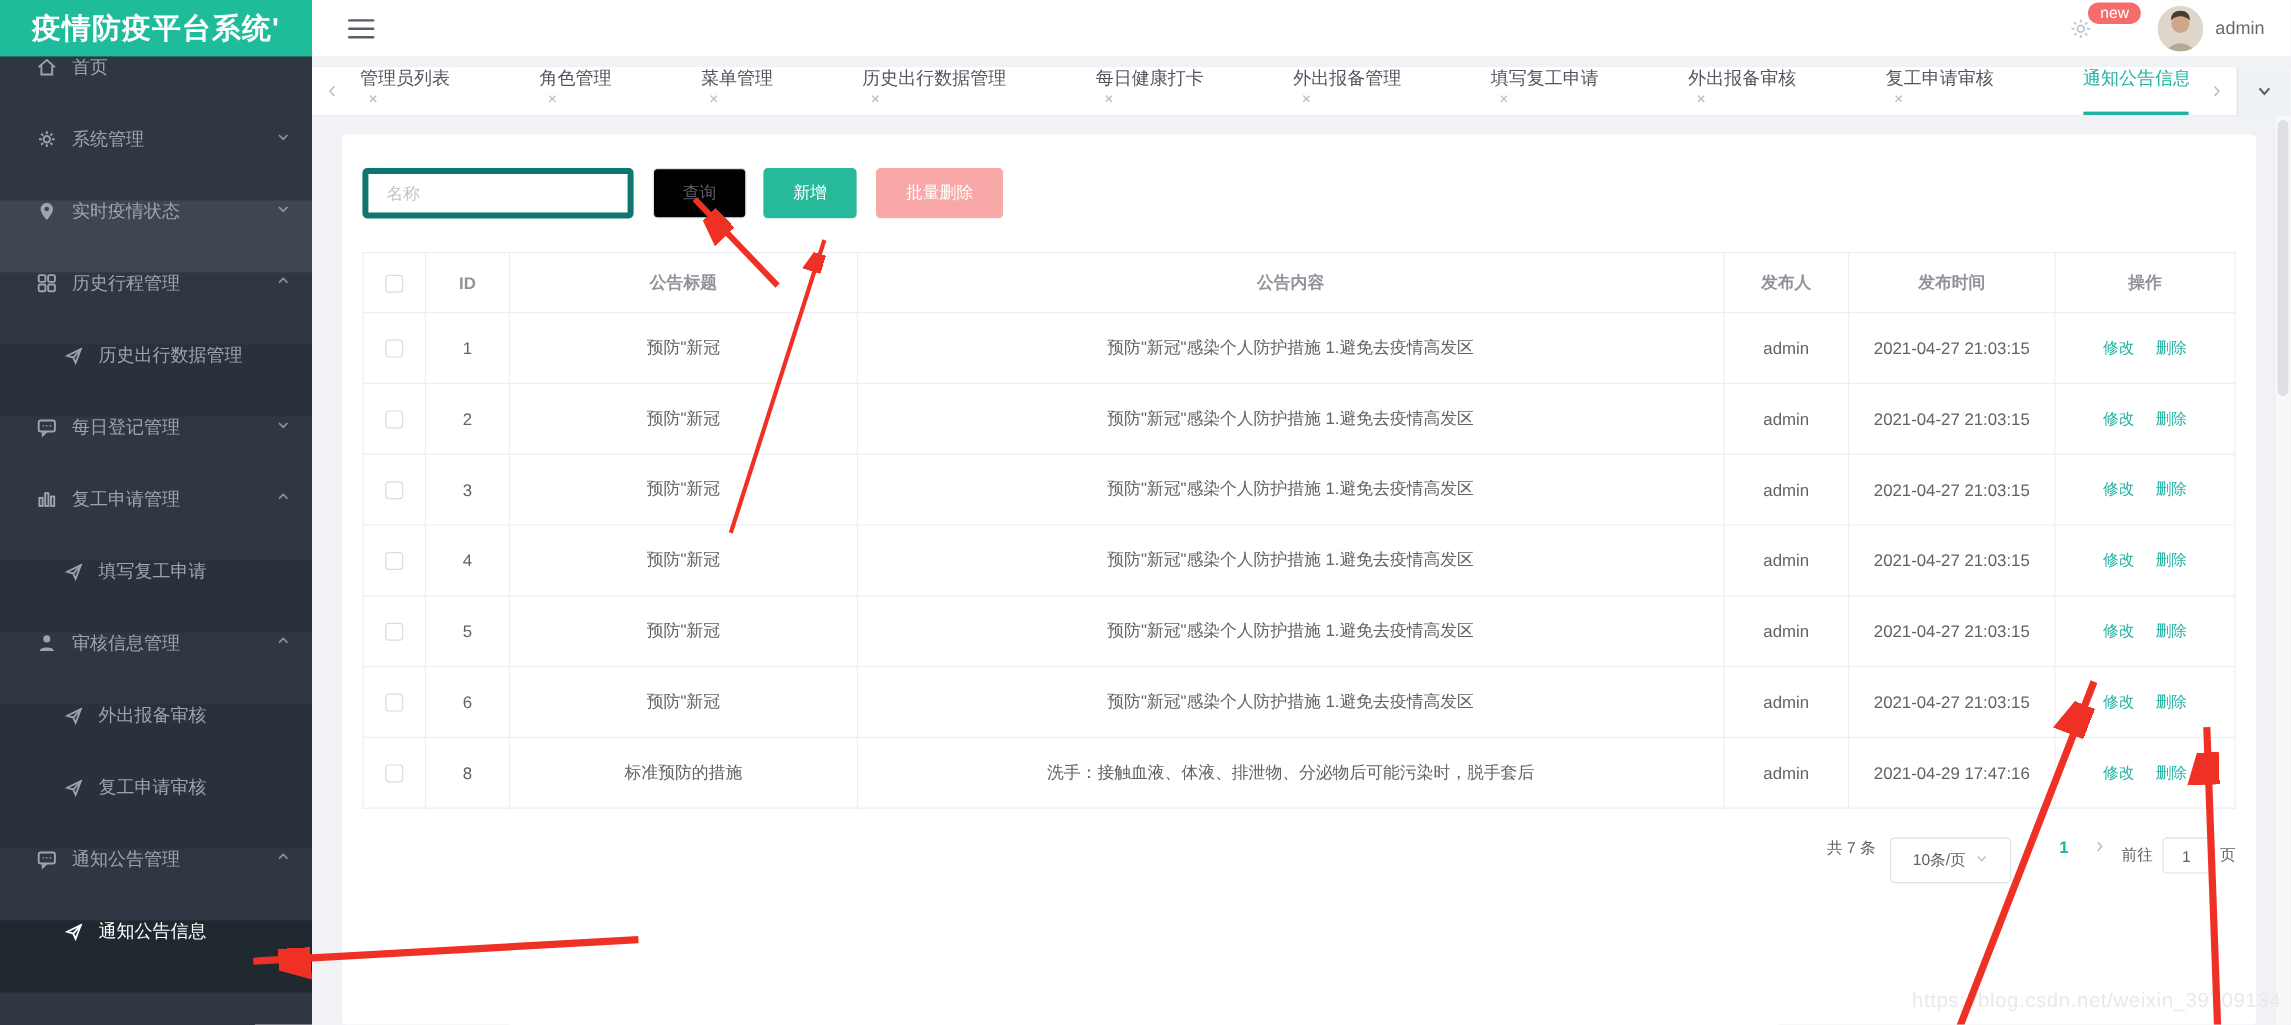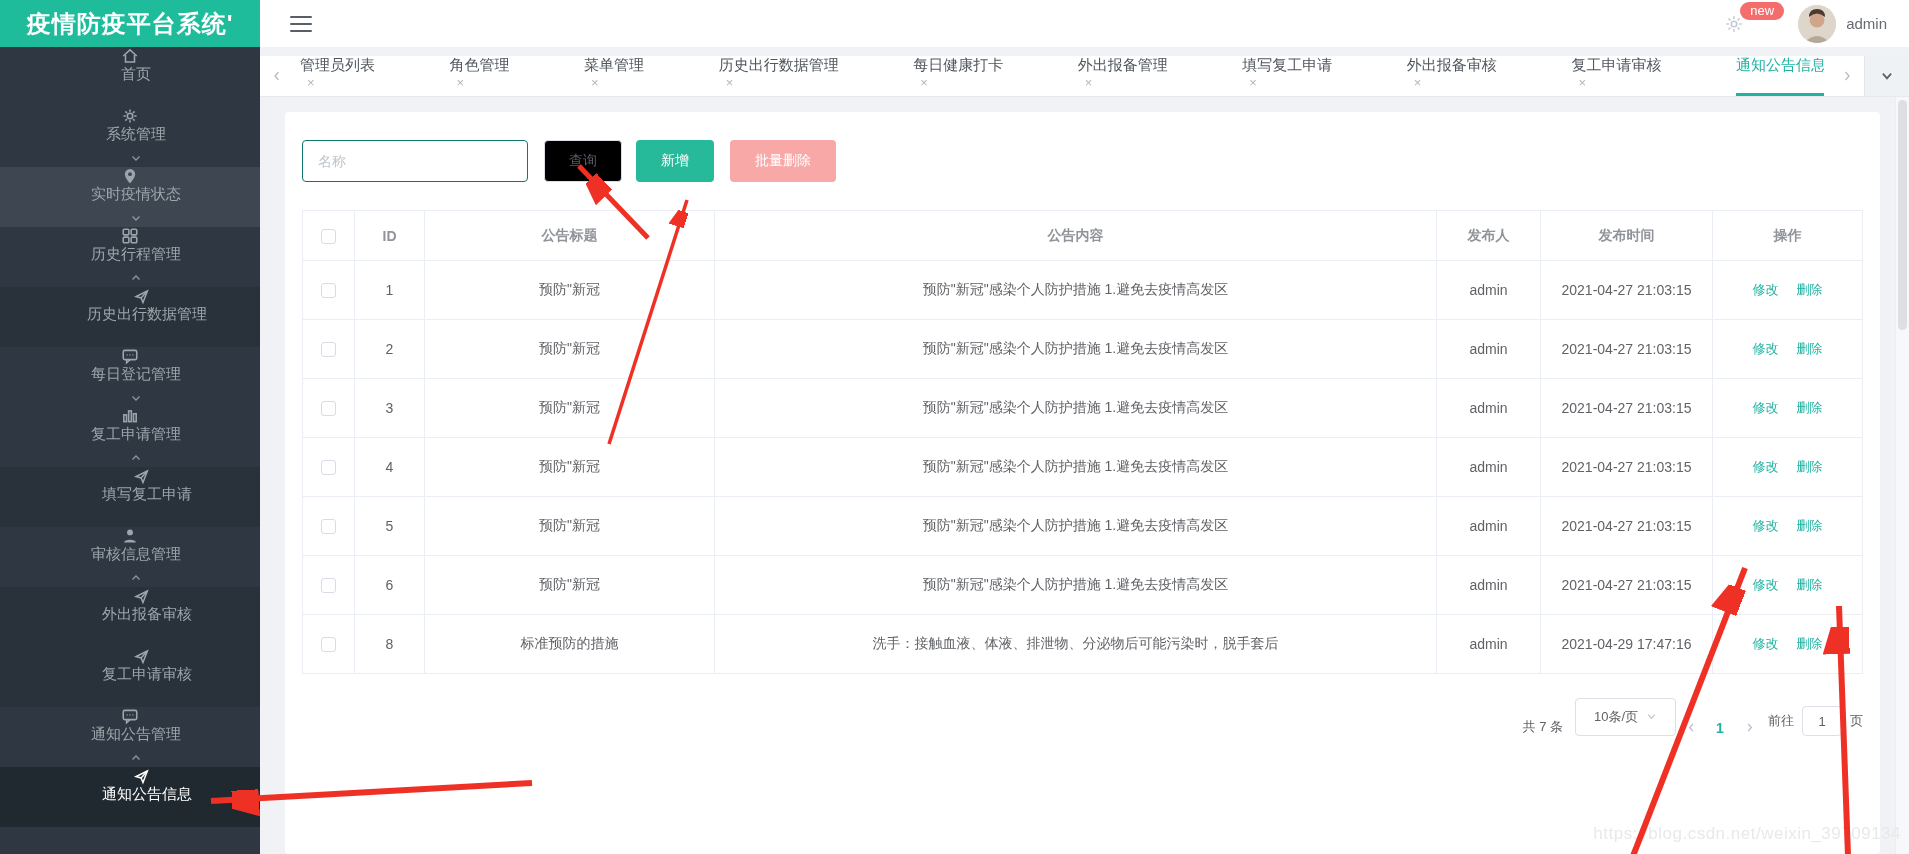--- a/index.html
+++ b/index.html
@@ -3,21 +3,21 @@
 <meta charset="utf-8">
 <style>
   * { margin:0; padding:0; box-sizing:border-box; }
   html,body { width:1909px; height:854px; overflow:hidden; font-family:"Liberation Sans","DejaVu Sans",sans-serif; background:#f0f2f5; }
   .app { display:flex; width:100%; height:100%; position:relative; }
 
   
   .sidebar { width:260px; height:100%; background:#2f3842; flex:0 0 260px; display:flex; flex-direction:column; }
   .logo { height:47px; background:#1fbc9c; color:#fff; font-size:24px; font-weight:bold; display:flex; align-items:center; justify-content:center; letter-spacing:1px; }
   .nav { flex:1; overflow:hidden; }
-  .nav-item { height:60px; display:flex; align-items:center; padding:0 18px 0 30px; color:#9da5ac; font-size:15px; cursor:pointer;flex-direction:column; }
+  .nav-item { height:60px; display:flex; align-items:flex-start; padding:0 18px 0 30px; color:#9da5ac; font-size:15px; cursor:pointer; }
   .nav-item .nav-icon { width:18px; height:18px; margin-right:12px; display:inline-flex; align-items:center; justify-content:center; }
   .nav-item .nav-label { flex:1; white-space:nowrap; }
   .nav-item .nav-arrow { opacity:.85; }
   .nav-item.highlight { background:#3d4651; }
   .nav-item.sub { background:#29323b; padding-left:52px; }
   .nav-item.sub.active { background:#20292f; color:#ffffff; }
   svg.ic { stroke:#9da5ac; fill:none; stroke-width:1.4; }
   .nav-item.sub.active svg.ic { stroke:#ffffff; }
   svg.ic.fill { fill:#9da5ac; stroke:none; }
 
@@ -42,37 +42,37 @@
   .tab .tab-close { color:#b2b6bc; font-size:13px; margin-left:7px; cursor:pointer; }
   .tab.active { color:#20b2a2; max-width:88px; overflow:hidden; flex:0 0 88px; }
   .tab.active::after { content:""; position:absolute; left:0; right:0; bottom:0; height:3px; background:#20b2a2; }
   .tab-menu { width:45px; background:#eff2f4; border-left:1px solid #e2e5e9; display:flex; align-items:center; justify-content:center; color:#5a5e66; cursor:pointer; }
 
   
   .content { flex:1; padding:15px 29px 0 25px; background:#f0f2f5; overflow:hidden; }
   .card { background:#fff; border-radius:4px; height:100%; padding:28px 17px 0 17px; }
 
   .toolbar { display:flex; align-items:center; }
-  .search-input { width:226px; height:42px; border:1px solid #0f766e; border-radius:4px; padding:0 15px; font-size:14px; color:#606266; outline:none; }
+  .search-input { width:226px; height:42px; border:5px solid #0f766e; border-radius:4px; padding:0 15px; font-size:14px; color:#606266; outline:none; }
   .search-input::placeholder { color:#bfc4cc; }
   .btn { height:42px; border-radius:4px; font-size:14px; cursor:pointer; border:1px solid transparent; padding:0 24px; }
   .btn-plain { background:#000000; border-color:#dcdfe6; color:#5a5e66; margin-left:16px; }
   .btn-primary { background:#26b99a; color:#fff; margin-left:14px; }
   .btn-danger-disabled { background:#f9a8a8; color:#fff; margin-left:16px; cursor:not-allowed; }
 
   
   table.grid { border-collapse:collapse; width:100%; margin-top:28px; table-layout:fixed; }
   table.grid th, table.grid td { border:1px solid #ebeef5; text-align:center; font-size:14px; overflow:hidden; white-space:nowrap; }
   table.grid th { height:50px; color:#909399; font-weight:bold; }
   table.grid td { height:59px; color:#606266; }
   .cb { display:inline-block; width:15px; height:15px; border:1px solid #d8dce4; border-radius:3px; background:#fff; vertical-align:middle; cursor:pointer; }
   .link { color:#20b2a2; font-size:13px; cursor:pointer; margin:0 7px; font-weight:normal; }
 
   
-  .pager { display:flex; align-items:flex-end; justify-content:flex-end; margin-top:24px; font-size:13px; color:#606266; }
+  .pager { display:flex; align-items:flex-start; justify-content:flex-end; margin-top:24px; font-size:13px; color:#606266; }
   .pager .total { margin-right:12px; }
   .size-select { width:101px; height:38px; border:1px solid #dcdfe6; border-radius:4px; display:flex; align-items:center; justify-content:center; color:#606266; cursor:pointer; }
   .size-select .sel-arrow { color:#c0c4cc; font-size:10px; margin-left:8px; }
   .pg-arrow { width:30px; text-align:center; color:#b4bccc; font-size:14px; cursor:pointer; }
   .pg-num { min-width:28px; text-align:center; color:#20b2a2; font-weight:bold; font-size:14px; cursor:pointer; }
   .jump { display:flex; align-items:center; margin-left:4px; }
   .jump .goto-input { width:40px; height:30px; border:1px solid #dcdfe6; border-radius:4px; text-align:center; font-size:13px; color:#606266; margin:0 8px; outline:none; }
 
   
   .overlay { position:absolute; left:0; top:0; width:1909px; height:854px; pointer-events:none; z-index:50; }

